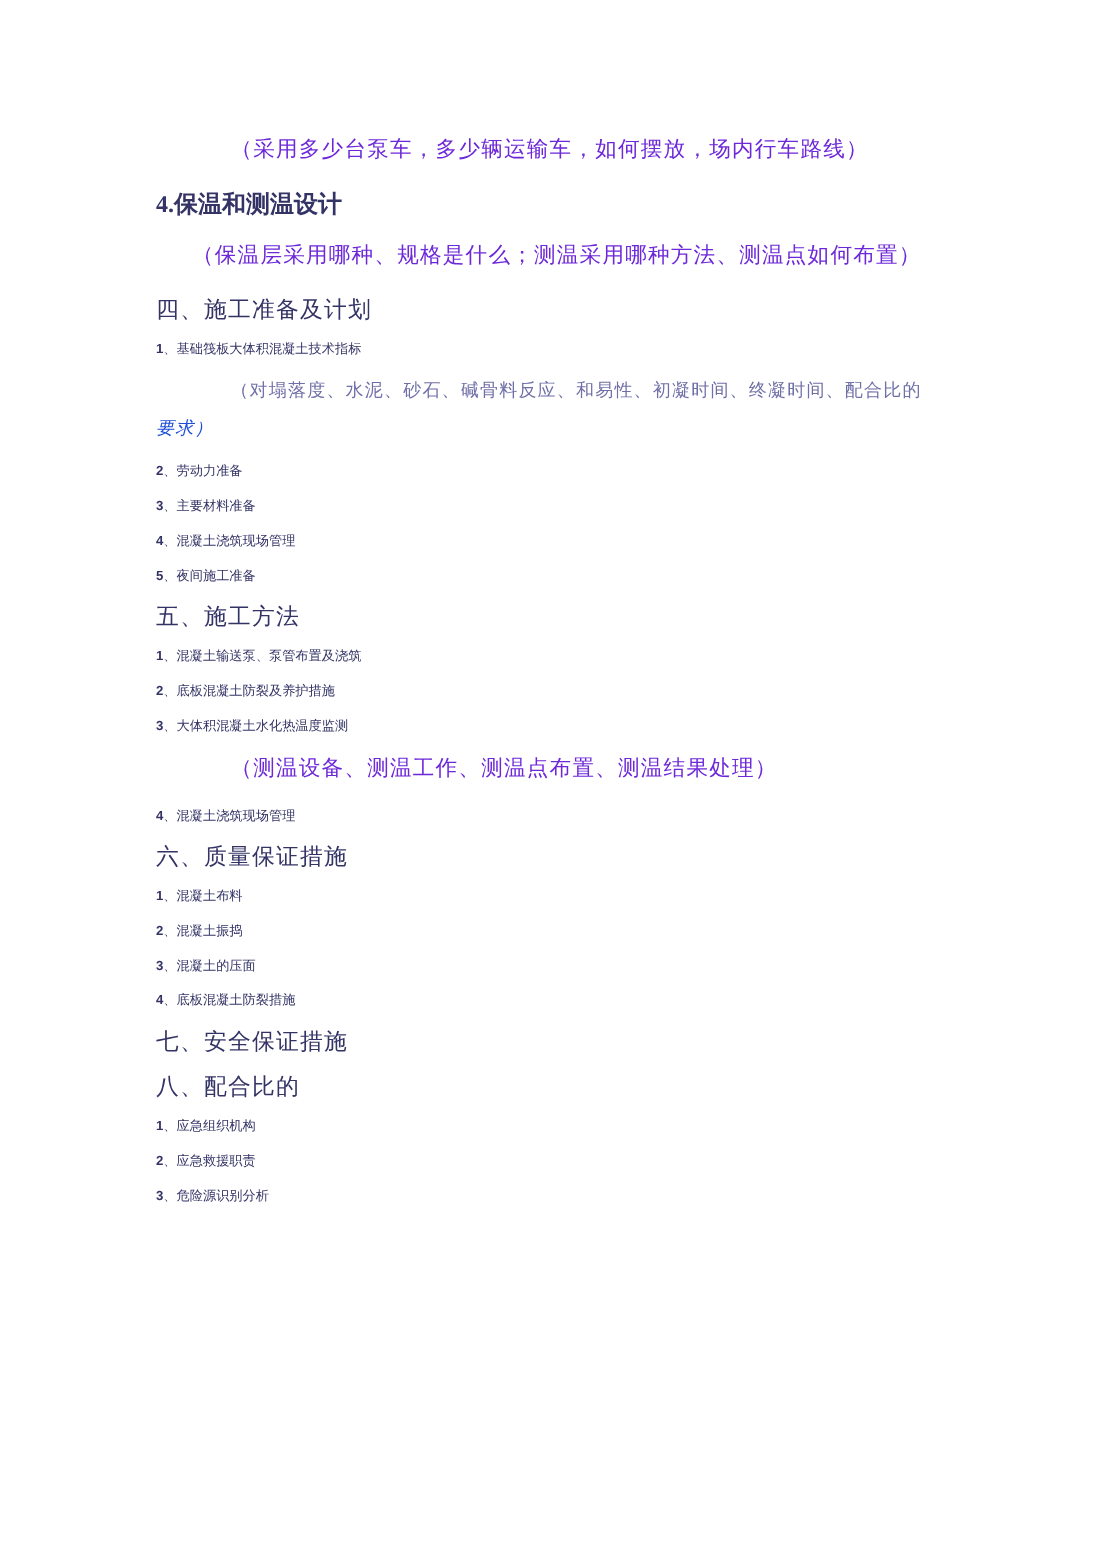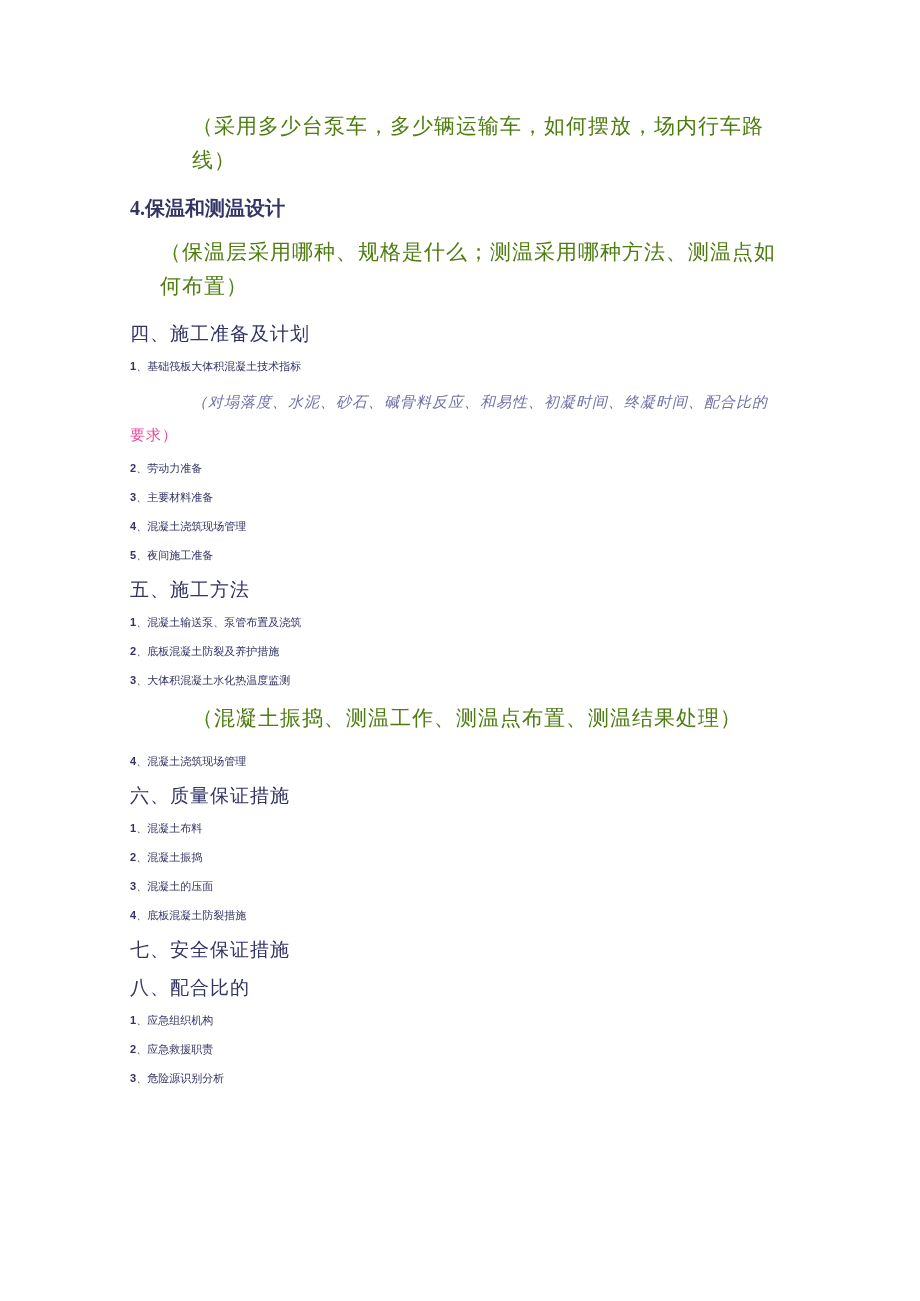--- a/index.html
+++ b/index.html
@@ -7,22 +7,22 @@
       padding: 0;
       box-sizing: border-box;
     }
     body {
       background: #fff;
       font-family: "SimSun", "宋体", serif;
       width: 920px;
       padding: 110px 130px 80px 130px;
     }
     .note {
-      color: #4d7c0f;
-      font-size: 21px;
+      color: #6d28d9;
+      font-size: 18px;
       line-height: 1.6;
       letter-spacing: 1px;
       margin-bottom: 18px;
     }
     .note-indent {
       padding-left: 62px;
     }
     .note-indent2 {
       padding-left: 30px;
     }
@@ -49,28 +49,28 @@
       font-weight: bold;
       font-family: Arial, sans-serif;
     }
     .note-wrap {
       color: #7070a8;
       font-size: 15px;
       line-height: 1.9;
       letter-spacing: 1px;
       padding-left: 62px;
       margin-bottom: 4px;
-      font-style: italic;
     }
     .note-wrap-tail {
-      color: #ec4899;
+      color: #1d4ed8;
       font-size: 15px;
       line-height: 1.9;
       letter-spacing: 1px;
       margin-bottom: 12px;
+      font-style: italic;
     }
   </style>
 </head>
 <body>
 
 <div class="note note-indent">（采用多少台泵车，多少辆运输车，如何摆放，场内行车路线）</div>
 
 <div class="h2">4.保温和测温设计</div>
 <div class="note note-indent2">（保温层采用哪种、规格是什么；测温采用哪种方法、测温点如何布置）</div>
 
@@ -80,21 +80,21 @@
 <div class="note-wrap-tail">要求）</div>
 <div class="h2-item"><span class="num">2</span><span>、劳动力准备</span></div>
 <div class="h2-item"><span class="num">3</span><span>、主要材料准备</span></div>
 <div class="h2-item"><span class="num">4</span><span>、混凝土浇筑现场管理</span></div>
 <div class="h2-item"><span class="num">5</span><span>、夜间施工准备</span></div>
 
 <div class="h1">五、施工方法</div>
 <div class="h2-item"><span class="num">1</span><span>、混凝土输送泵、泵管布置及浇筑</span></div>
 <div class="h2-item"><span class="num">2</span><span>、底板混凝土防裂及养护措施</span></div>
 <div class="h2-item"><span class="num">3</span><span>、大体积混凝土水化热温度监测</span></div>
-<div class="note note-indent">（混凝土振捣、测温工作、测温点布置、测温结果处理）</div>
+<div class="note note-indent">（测温设备、测温工作、测温点布置、测温结果处理）</div>
 <div class="h2-item"><span class="num">4</span><span>、混凝土浇筑现场管理</span></div>
 
 <div class="h1">六、质量保证措施</div>
 <div class="h2-item"><span class="num">1</span><span>、混凝土布料</span></div>
 <div class="h2-item"><span class="num">2</span><span>、混凝土振捣</span></div>
 <div class="h2-item"><span class="num">3</span><span>、混凝土的压面</span></div>
 <div class="h2-item"><span class="num">4</span><span>、底板混凝土防裂措施</span></div>
 
 <div class="h1">七、安全保证措施</div>
 

